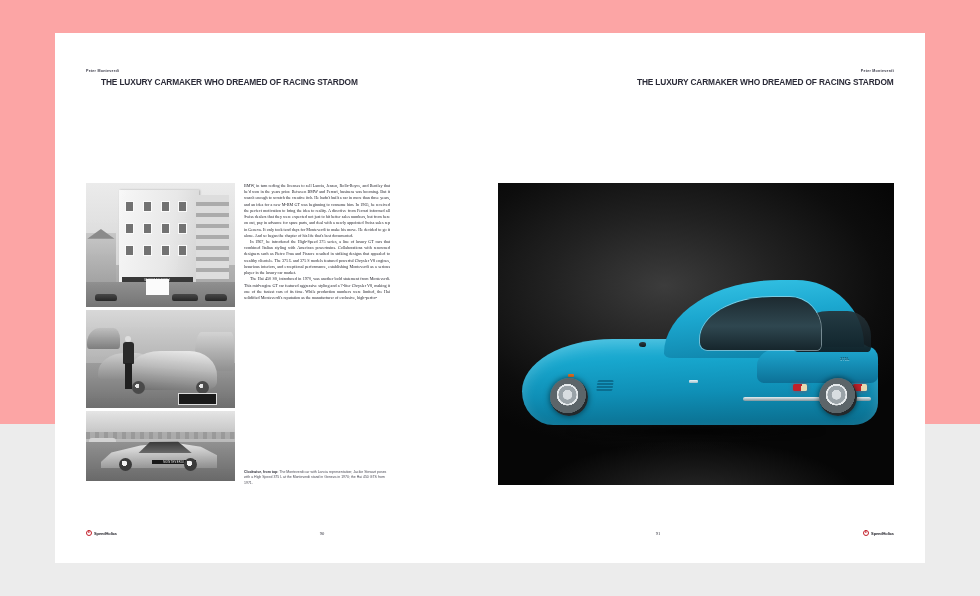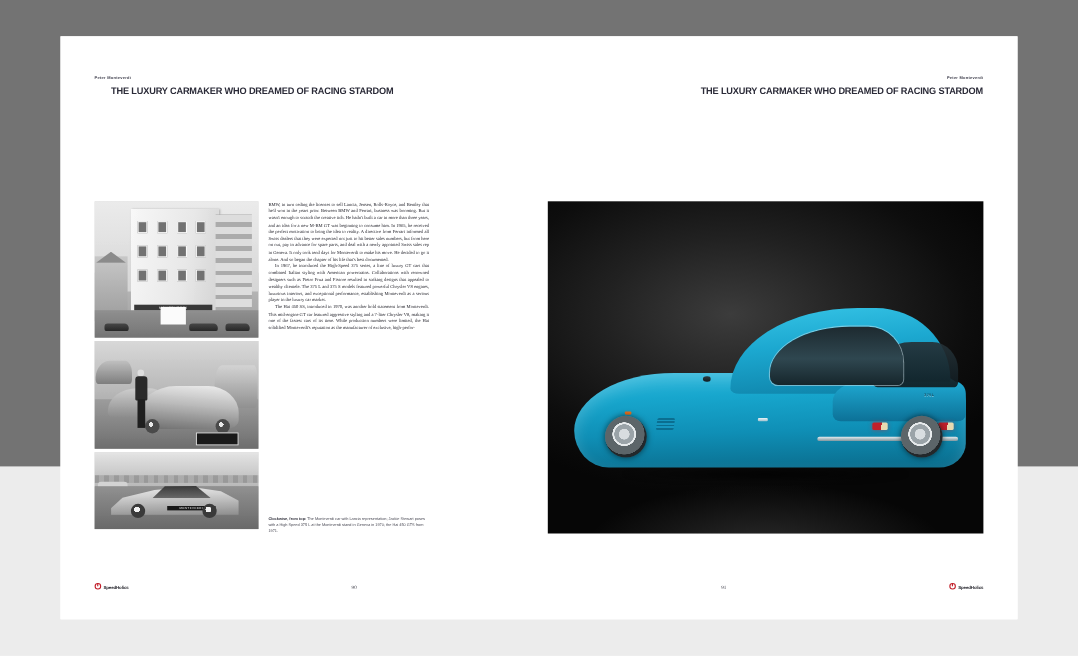--- a/index.html
+++ b/index.html
@@ -7,21 +7,21 @@
   html, body {
     margin: 0; padding: 0;
     width: 980px; height: 596px;
     background: #ececec;
     font-family: "Liberation Sans", sans-serif;
     overflow: hidden;
   }
   #viewport {
     position: relative;
     width: 980px; height: 424px;
-    background: #737373;
+    background: #fca5a5;
   }
 
   
   #spread {
     position: absolute;
     left: 55px; top: 33px;
     width: 870px; height: 530px;
     background: #ffffff;
     display: flex;
   }

